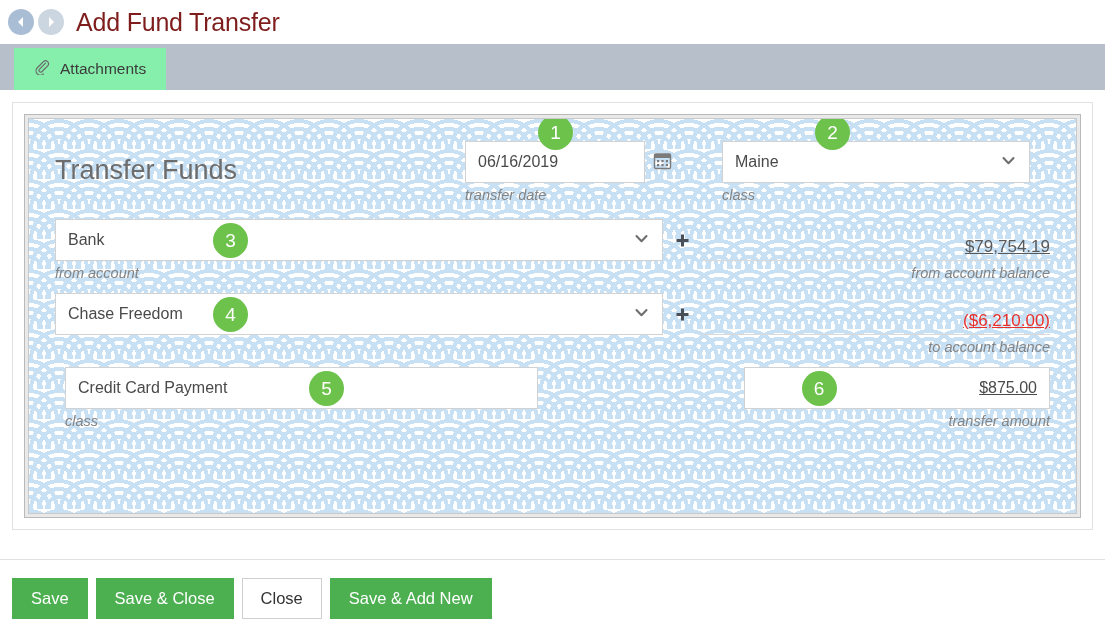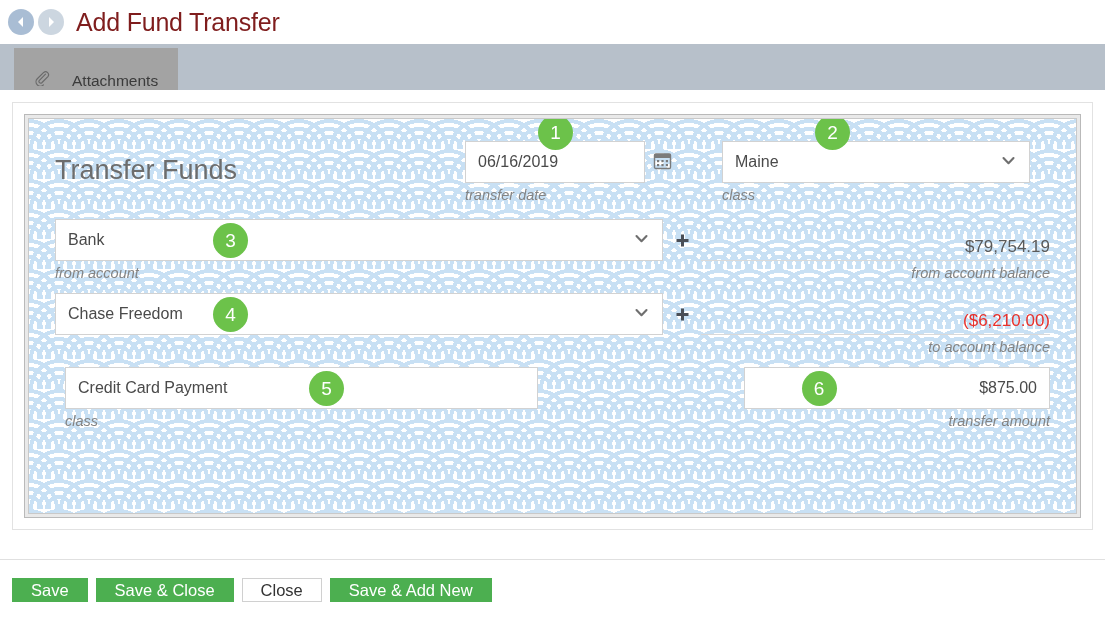--- a/index.html
+++ b/index.html
@@ -41,25 +41,25 @@
 
   
   .tabbar {
     height: 46px;
     background: #b7c0ca;
     display: flex;
     align-items: flex-end;
     padding-left: 14px;
   }
   .tab {
-    background: #a3a3a3;
+    background: #86efac;
     height: 42px;
     display: flex;
-    align-items: flex-end;
-    gap: 22px;
+    align-items: center;
+    gap: 10px;
     padding: 0 20px 0 20px;
     font-size: 15.5px;
     color: #3b3b3b;
   }
   .clip-icon { display: block; }
 
   
   .page-area {
     padding: 12px 12px 0 12px;
     background: #ffffff;
@@ -125,21 +125,21 @@
     border: 1px solid #d2d2d2;
     height: 42px;
     display: flex;
     align-items: center;
     padding: 0 12px;
     font-size: 16px;
     color: #4a4a4a;
     position: relative;
   }
   .field .val { flex: 1 1 auto; white-space: nowrap; }
-  .field .val.right { text-align: right; }
+  .field .val.right { text-align: right; text-decoration: underline; }
   .caret { flex: 0 0 auto; display: block; }
   .sub-label {
     font-size: 14.5px;
     font-style: italic;
     color: #848484;
     margin-top: 4px;
     white-space: nowrap;
   }
   .sub-label.right { text-align: right; }
 
@@ -159,20 +159,21 @@
   .balance-block { flex: 1 1 auto; }
   .balance-val {
     height: 42px;
     display: flex;
     align-items: flex-end;
     justify-content: flex-end;
     font-size: 17px;
     color: #5a5a5a;
     padding-bottom: 3px;
     border-bottom: 1px solid #d9d9d9;
+    text-decoration: underline;
   }
   .balance-val.neg { color: #e8312b; }
 
   .badge {
     position: absolute;
     width: 35px; height: 35px;
     border-radius: 50%;
     background: #6cc24a;
     color: #ffffff;
     font-size: 19px;
@@ -187,21 +188,21 @@
     border-top: 1px solid #e0e0e0;
     margin: 14px 0 0 0;
   }
   .footer {
     display: flex;
     align-items: center;
     gap: 8px;
     padding: 18px 0 0 12px;
   }
   .btn {
-    height: 24px;
+    height: 41px;
     padding: 0 18px;
     font-size: 16.5px;
     display: inline-flex;
     align-items: center;
     justify-content: center;
     border: 1px solid transparent;
     cursor: pointer;
     white-space: nowrap;
   }
   .btn.green { background: #4caf50; color: #ffffff; border-color: #4caf50; }

